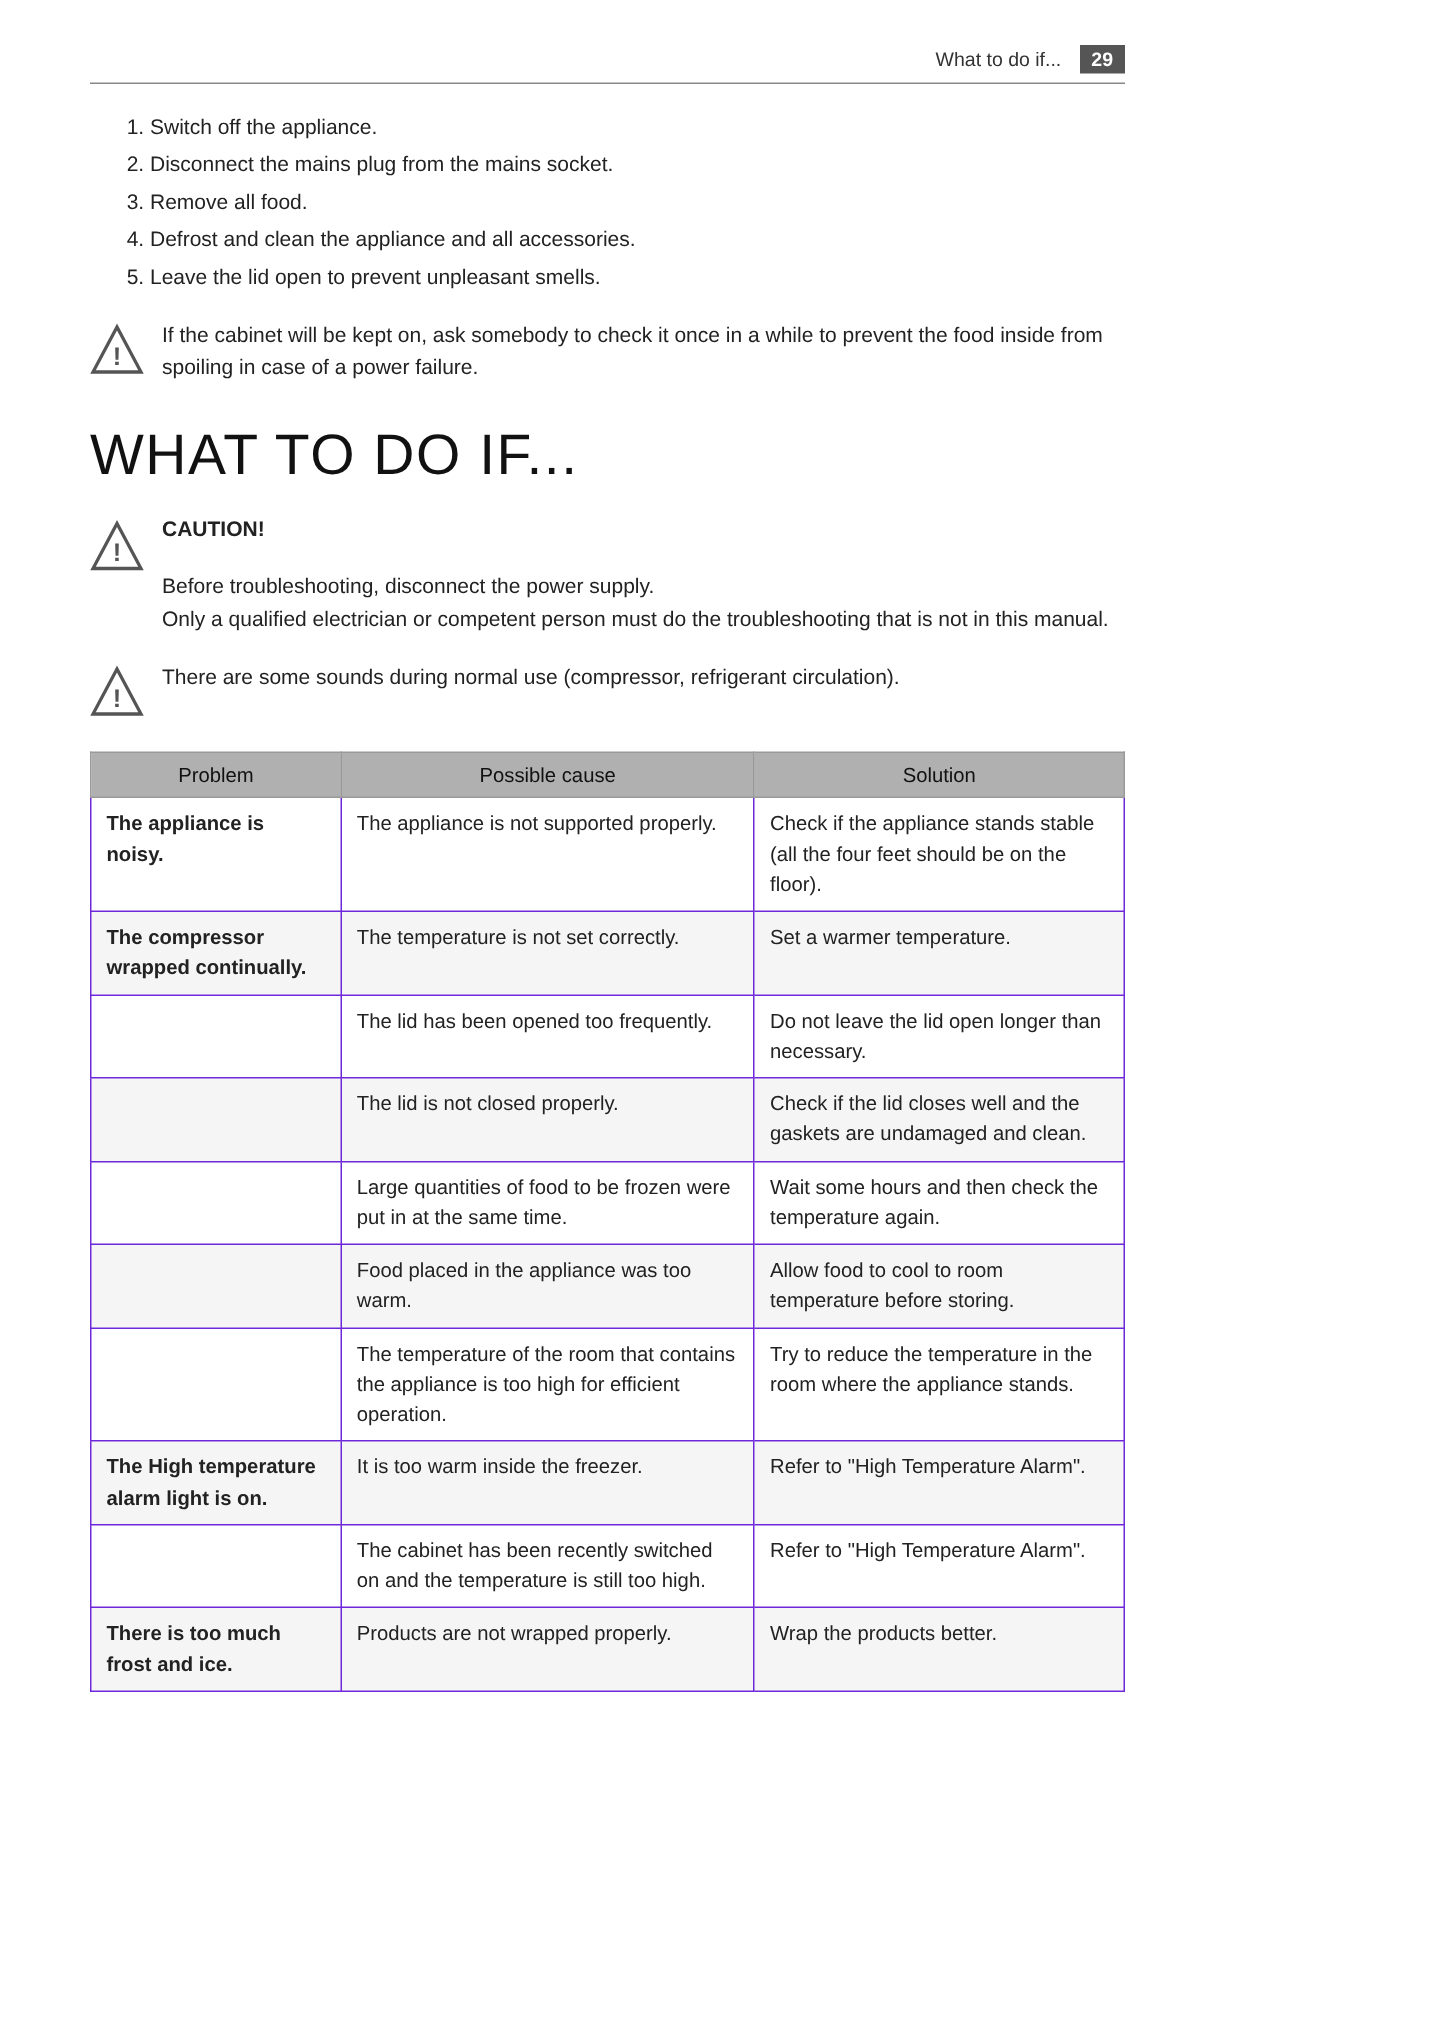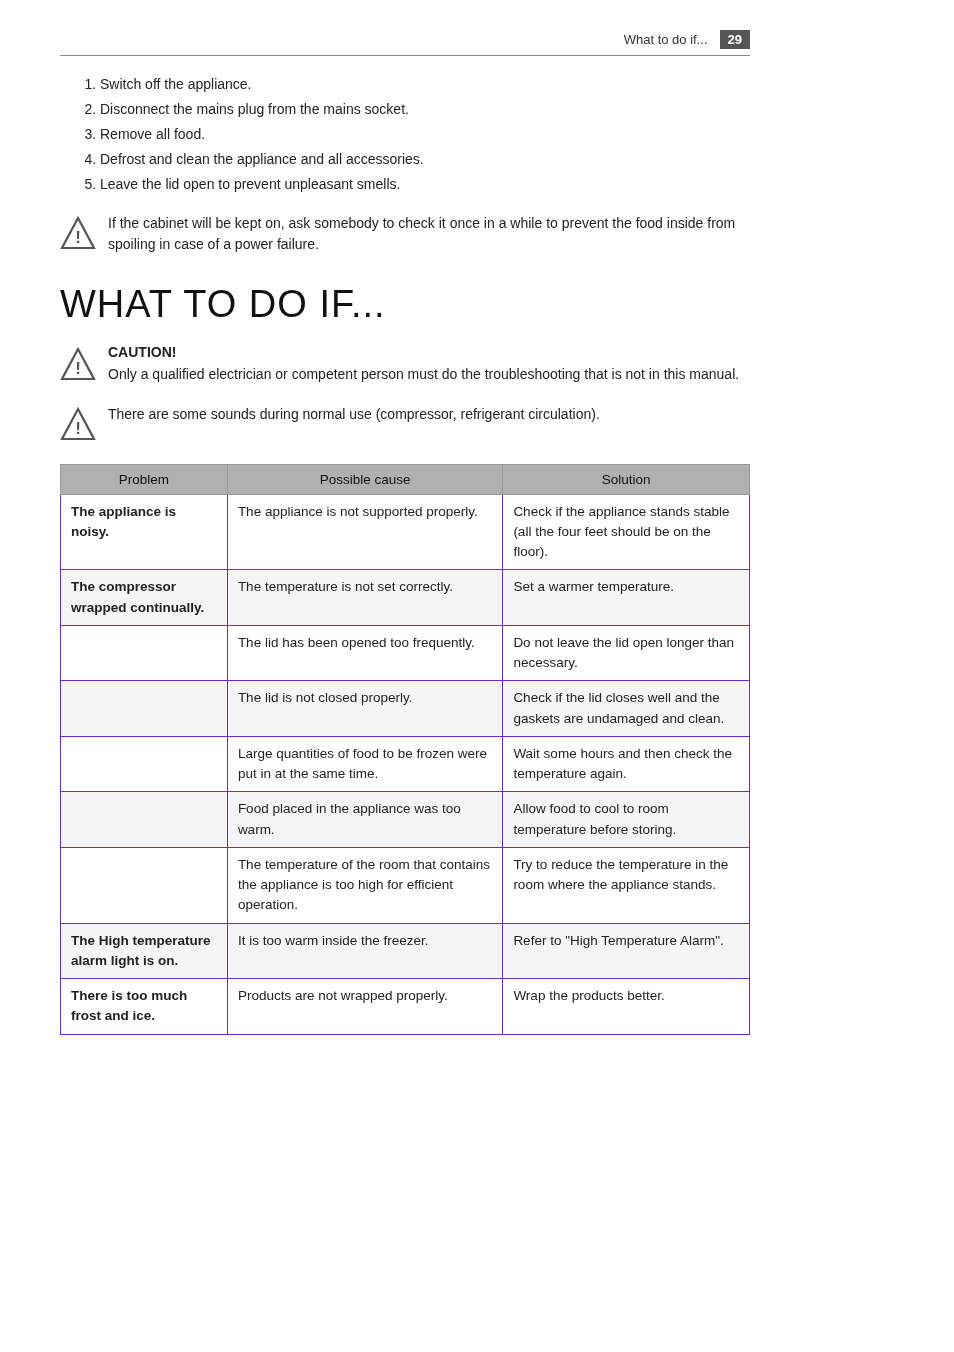--- a/index.html
+++ b/index.html
@@ -81,21 +81,21 @@
       display: flex;
       align-items: flex-start;
       margin-bottom: 18px;
     }
     .caution-content {
       flex: 1;
     }
     .caution-title {
       font-weight: bold;
       font-size: 14px;
-      margin-bottom: 4px;
+      margin-bottom: 20px;
     }
     .caution-text {
       font-size: 14px;
       line-height: 1.55;
     }
     .sounds-block {
       display: flex;
       align-items: flex-start;
       margin-bottom: 22px;
     }
@@ -166,20 +166,21 @@
   <div class="caution-block">
     <div class="warning-icon">
       <svg viewBox="0 0 36 36" xmlns="http://www.w3.org/2000/svg">
         <polygon points="18,3 34,33 2,33" fill="none" stroke="#555" stroke-width="2.2"></polygon>
         <text x="18" y="28" font-size="17" font-weight="bold" fill="#555" text-anchor="middle">!</text>
       </svg>
     </div>
     <div class="caution-content">
       <div class="caution-title">CAUTION!</div>
       <div class="caution-text">
+          <p>Before troubleshooting, disconnect the power supply.</p>
           <p>Only a qualified electrician or competent person must do the troubleshooting that is not in this manual.</p>
         </div>
     </div>
   </div>
 
   <div class="sounds-block">
     <div class="warning-icon">
       <svg viewBox="0 0 36 36" xmlns="http://www.w3.org/2000/svg">
         <polygon points="18,3 34,33 2,33" fill="none" stroke="#555" stroke-width="2.2"></polygon>
         <text x="18" y="28" font-size="17" font-weight="bold" fill="#555" text-anchor="middle">!</text>
@@ -231,19 +232,24 @@
           <td></td>
           <td>The temperature of the room that contains the appliance is too high for efficient operation.</td>
           <td>Try to reduce the temperature in the room where the appliance stands.</td>
         </tr>
         <tr>
           <td class="problem-cell">The High temperature alarm light is on.</td>
           <td>It is too warm inside the freezer.</td>
           <td>Refer to "High Temperature Alarm".</td>
         </tr>
         <tr>
+          <td></td>
+          <td>The cabinet has been recently switched on and the temperature is still too high.</td>
+          <td>Refer to "High Temperature Alarm".</td>
+        </tr>
+        <tr>
           <td class="problem-cell">There is too much frost and ice.</td>
           <td>Products are not wrapped properly.</td>
           <td>Wrap the products better.</td>
         </tr>
       </tbody>
   </table>
 </div>
 
 </body></html>

